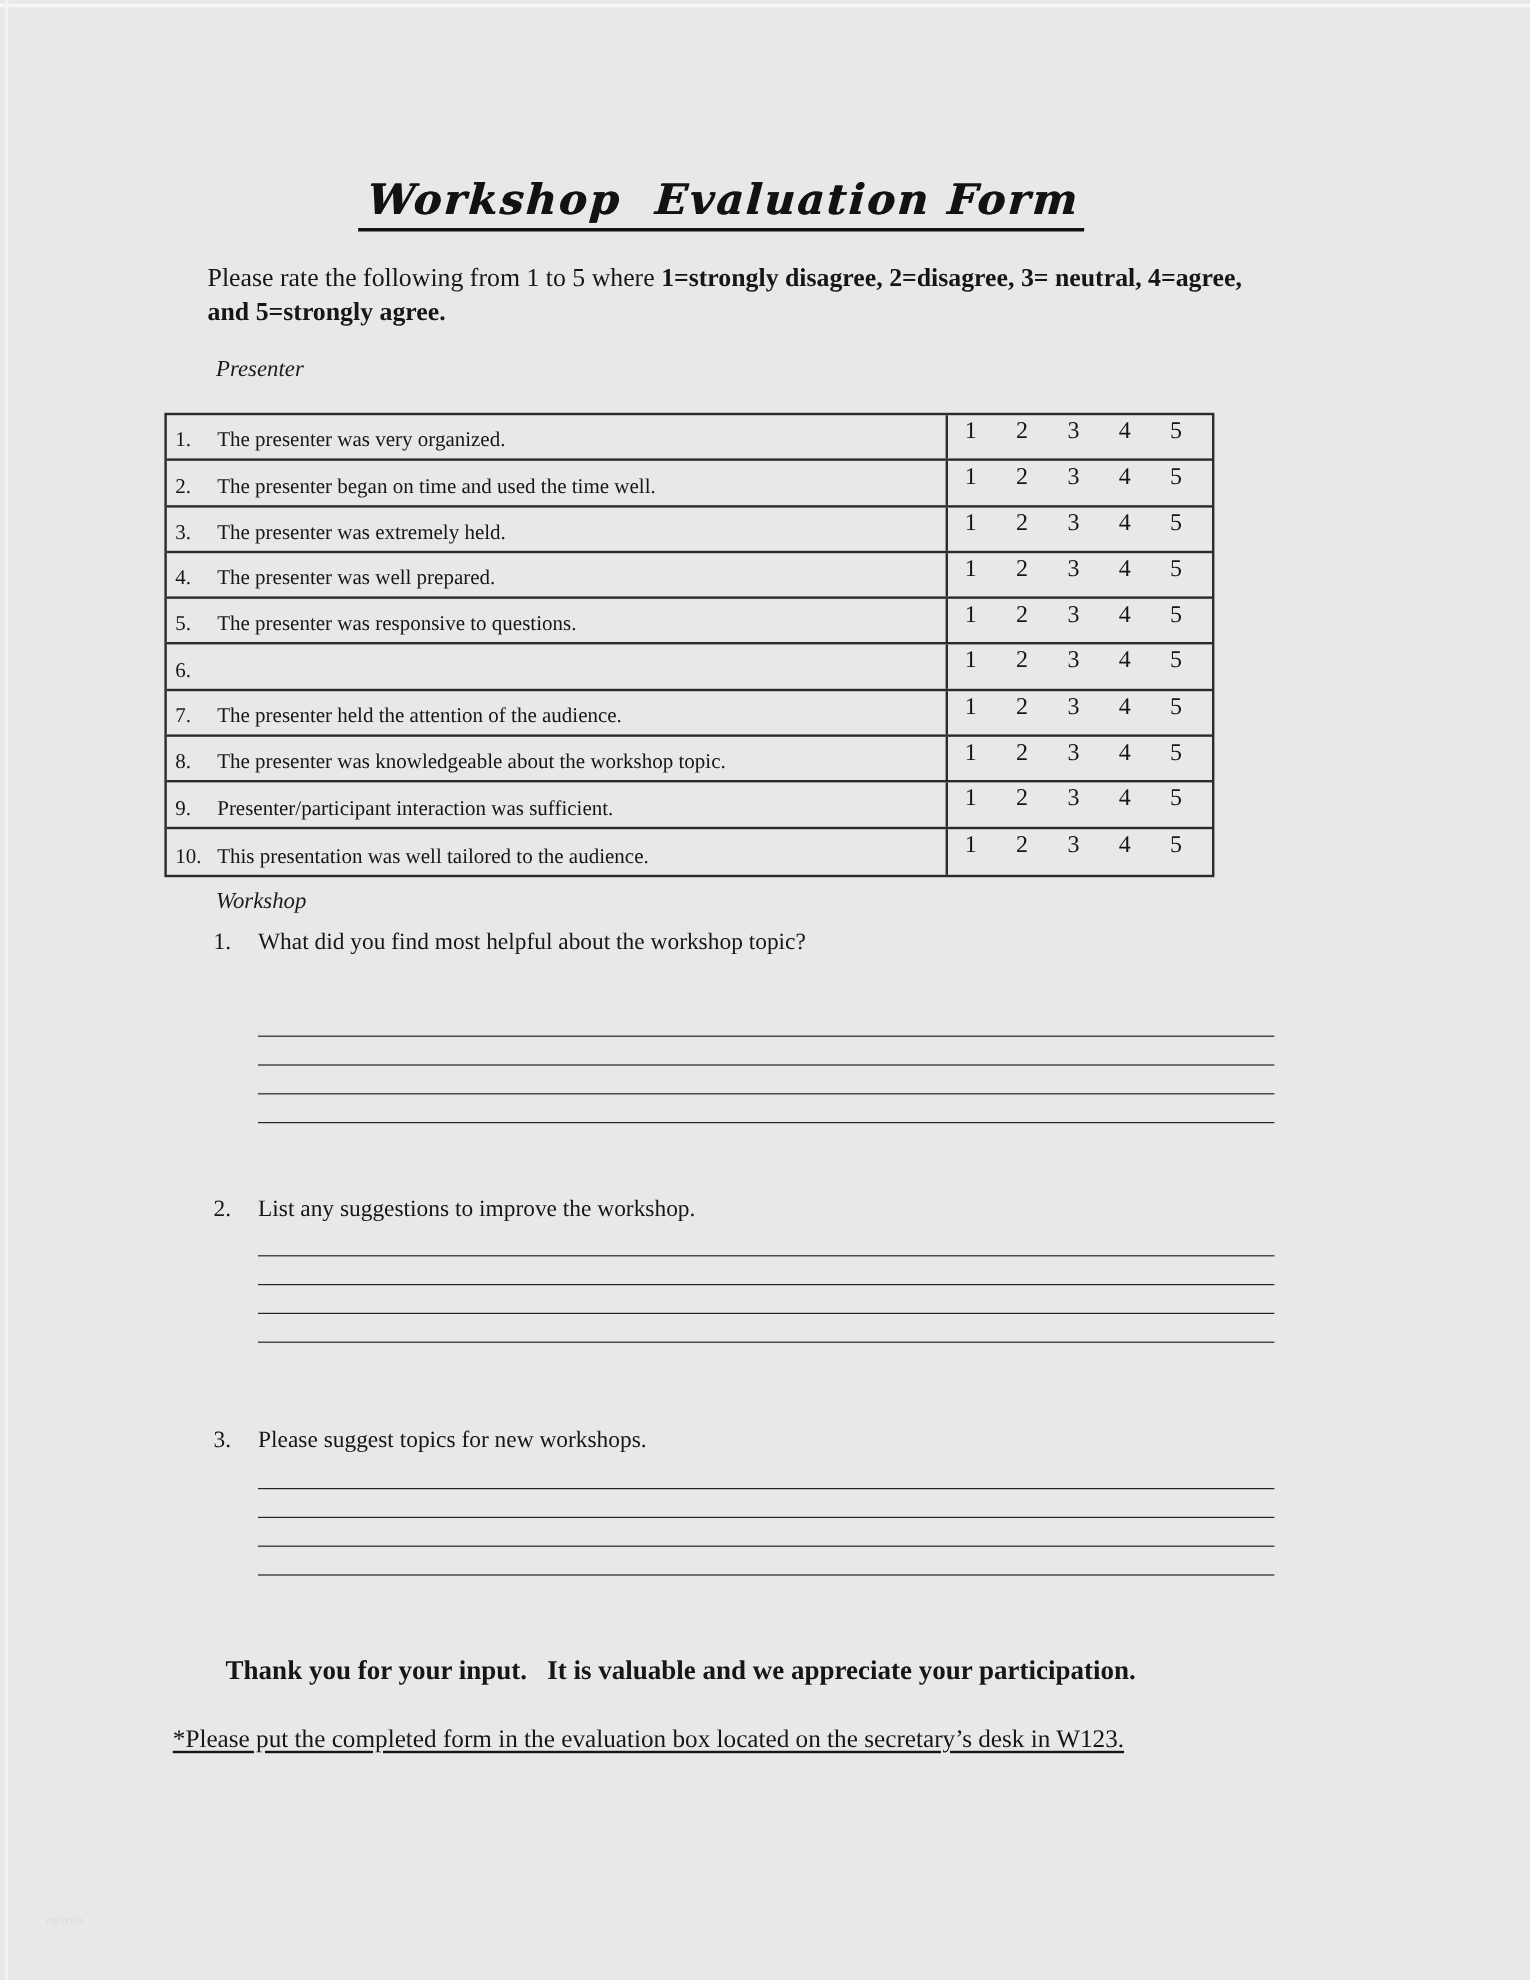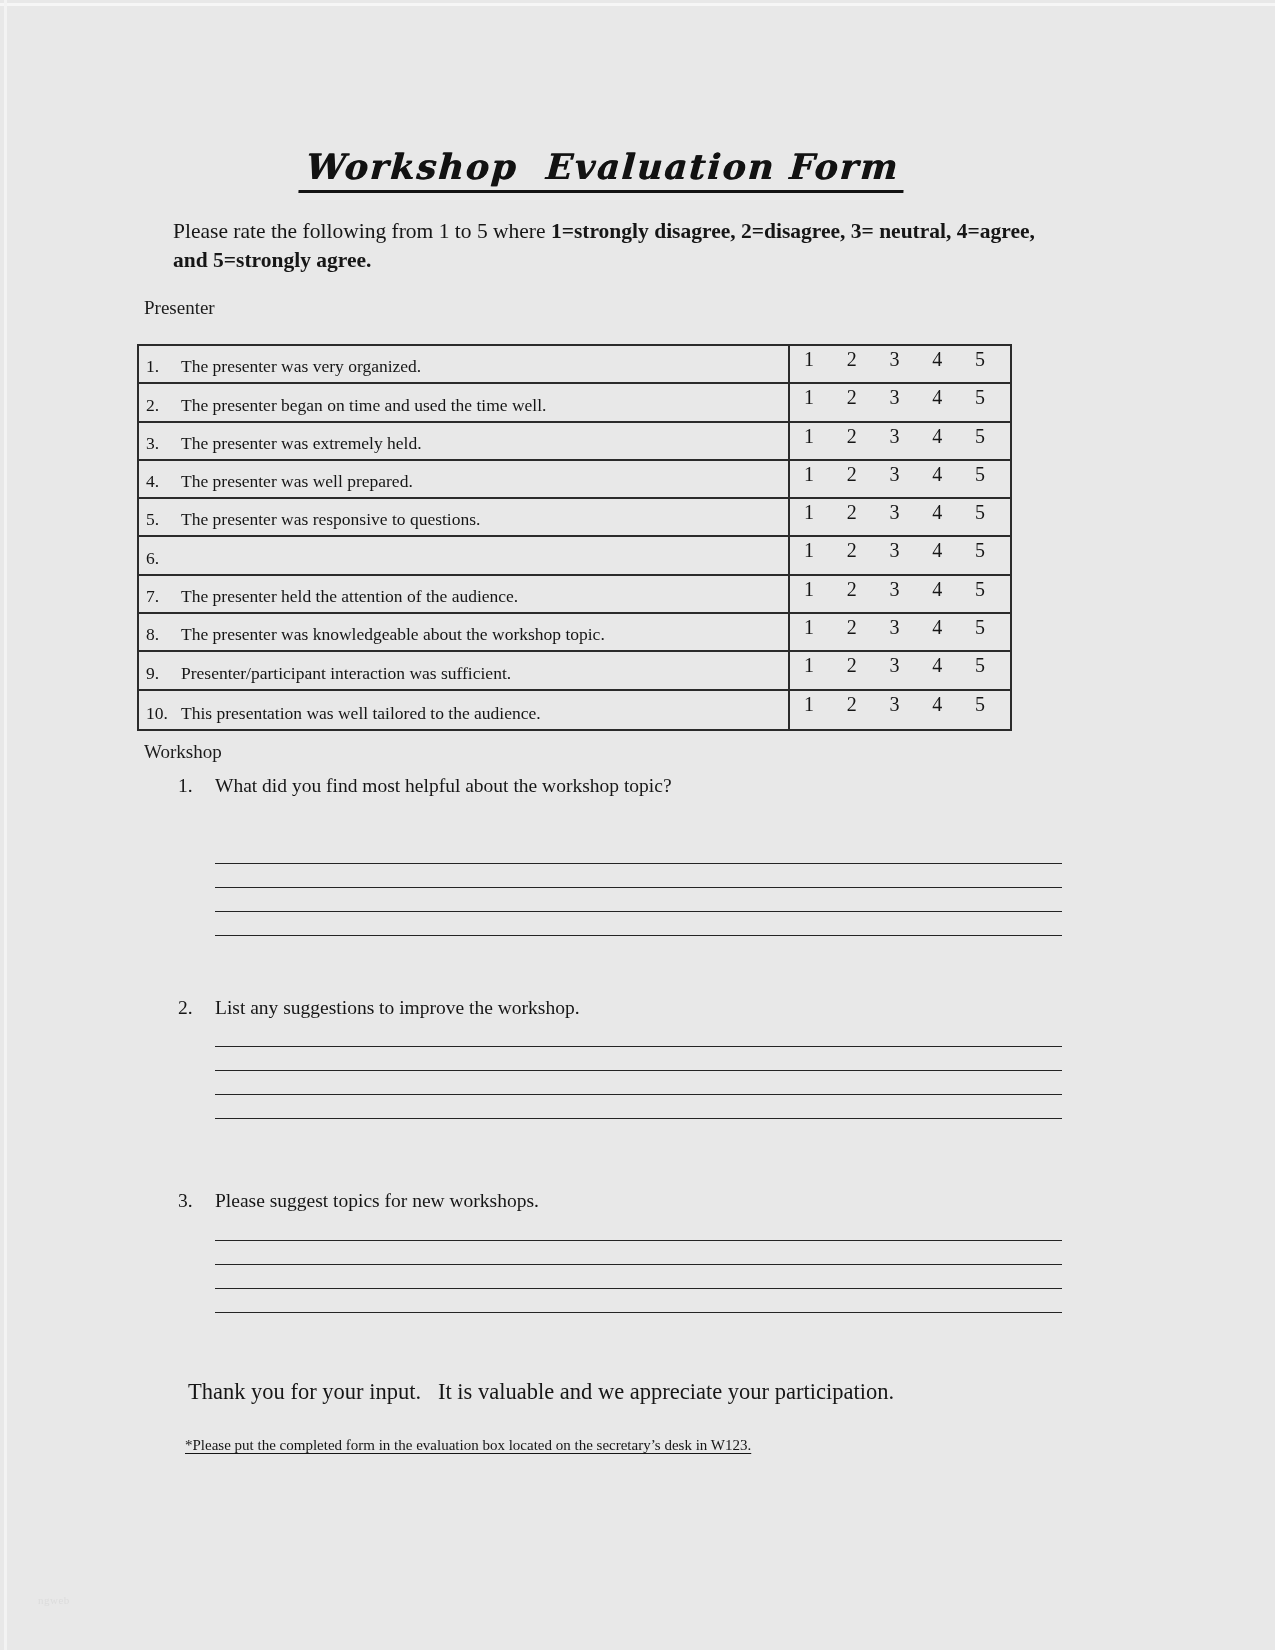--- a/index.html
+++ b/index.html
@@ -19,21 +19,21 @@
     font-family:"DejaVu Serif", serif; font-style:italic; font-weight:bold;
     font-size:35px; letter-spacing:2px; color:#121212;
     transform:skewX(-4deg);
     border-bottom:3px solid #121212; padding:0 6px 3px 6px;
     text-shadow:0.6px 0 0 #121212;
   }
 
   .intro { position:absolute; left:144px; top:217px; width:885px; font-size:21.5px; line-height:1.33;margin-left:29px; }
   .intro b { font-weight:bold; }
 
-  .section-label { position:absolute; font-size:19px; color:#1c1c1c; }
+  .section-label { position:absolute; font-style:italic; font-size:19px; color:#1c1c1c;margin-left:36px; }
   .presenter-label { left:144px; top:297px; }
   .workshop-label  { left:144px; top:741px; }
 
   .rating-table {
     position:absolute; left:137px; top:344px; width:875px;
     border:2px solid #2b2b2b; background:#e8e8e8;
   }
   .t-row { display:flex; height:38.3px; border-bottom:2px solid #2b2b2b; }
   .t-row:last-child { border-bottom:none; }
   .stmt-cell {
@@ -54,25 +54,25 @@
   .q-line { display:flex; }
   .q-num { display:inline-block; width:37px; flex:0 0 37px; }
   .answer-lines { margin-left:37px; }
   .q1 .answer-lines { margin-top:43px; }
   .q2 .answer-lines { margin-top:4px; }
   .q3 .answer-lines { margin-top:5px; }
   .answer-line { height:24px; border-bottom:1.6px solid #242424; width:847px; }
 
   .thank-you {
     position:absolute; left:188px; top:1379px; width:900px;
-    font-weight:normal; font-size:22.5px; white-space:pre-wrap;
+    font-weight:bold; font-size:22.5px; white-space:pre-wrap;
   }
   .note {
     position:absolute; left:144px; top:1437px; width:900px;
-    font-size:15px; text-decoration:underline; text-underline-offset:3px;margin-left:41px;
+    font-size:21px; text-decoration:underline; text-underline-offset:3px;
   }
   .watermark {
     position:absolute; left:38px; top:1594px;
     font-size:11px; color:#dcdcdc; letter-spacing:0.5px;
   }
 </style>
 </head>
 <body>
 
 <div id="page">

